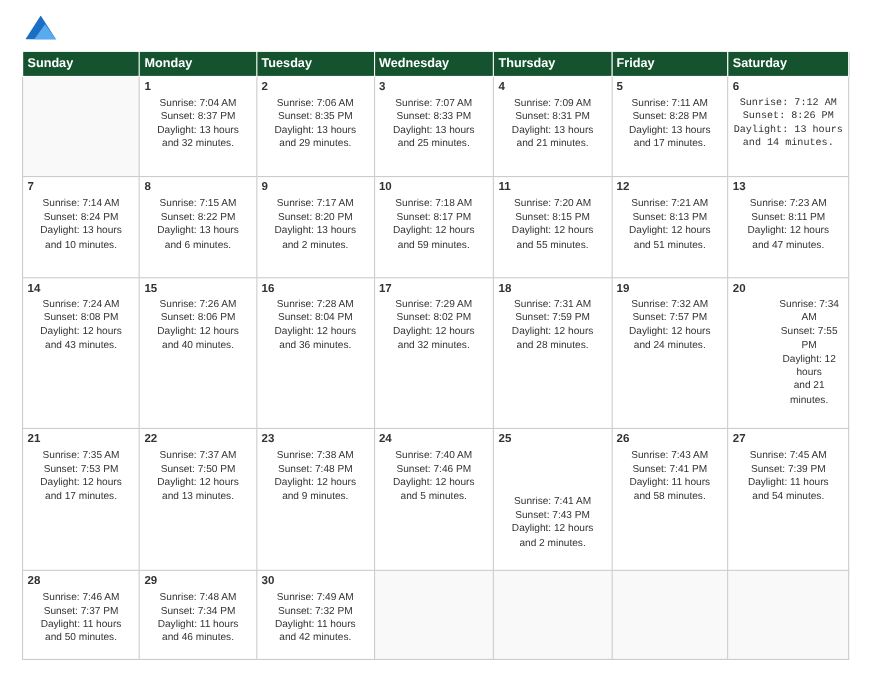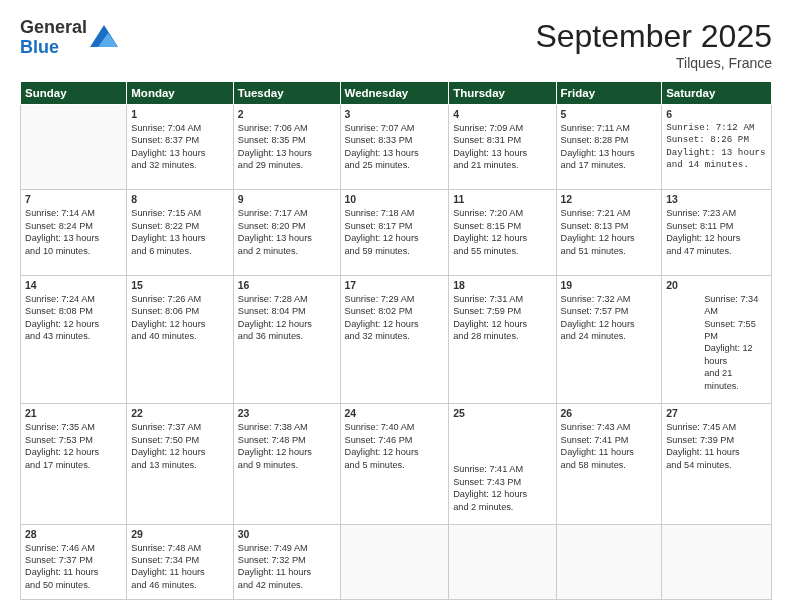--- a/index.html
+++ b/index.html
@@ -84,46 +84,39 @@
       height: 80px;
     }
     .day-number {
       font-weight: bold;
       font-size: 10.5px;
       display: block;
       margin-bottom: 2px;
     }
     .cell-content {
       line-height: 1.35;
+      text-align: center;
     }
     .empty-cell {
       background: #f9f9f9;
     }
     tr:last-child td {
       height: 68px;
     }
   </style>
 </head>
 <body>
 
 <div class="page">
   <div class="header">
     <div class="logo">
-      <div class="logo-text">
-        <span class="logo-general">General</span>
-        <span class="logo-blue">Blue</span>
-      </div>
       <svg class="logo-icon" viewBox="0 0 28 22" xmlns="http://www.w3.org/2000/svg">
         <polygon points="0,22 14,0 28,22" fill="#1a6fc4"></polygon>
         <polygon points="8,22 18,8 28,22" fill="#5aabee"></polygon>
       </svg>
-    </div>
-    <div class="title-block">
-      <div class="month-title">September 2025</div>
-      <div class="subtitle">Tilques, France</div>
     </div>
   </div>
 
   <table class="calendar">
     <thead>
       <tr>
         <th>Sunday</th>
         <th>Monday</th>
         <th>Tuesday</th>
         <th>Wednesday</th>

